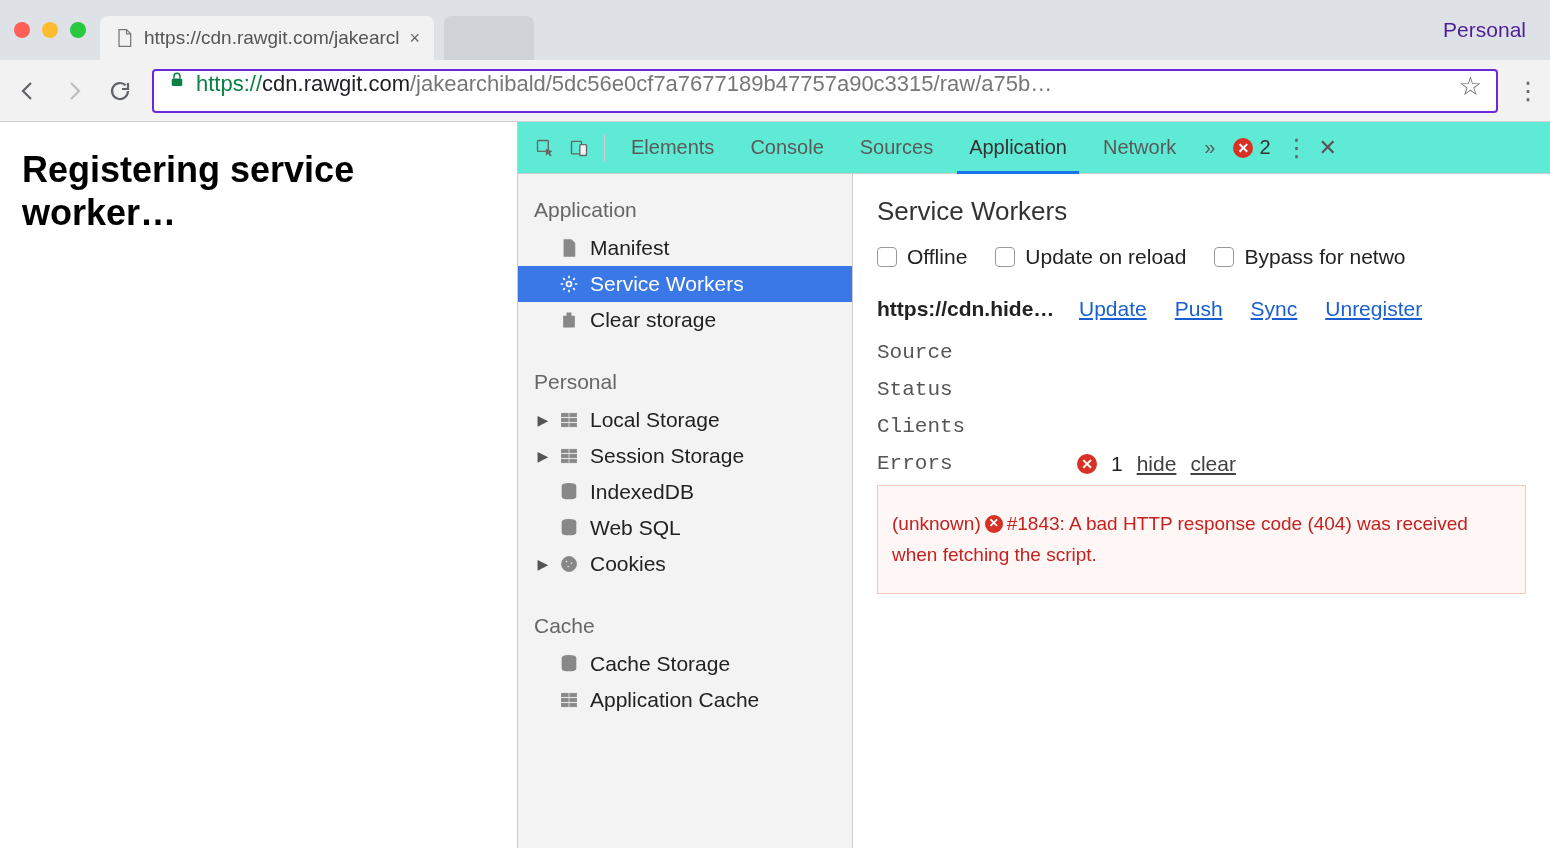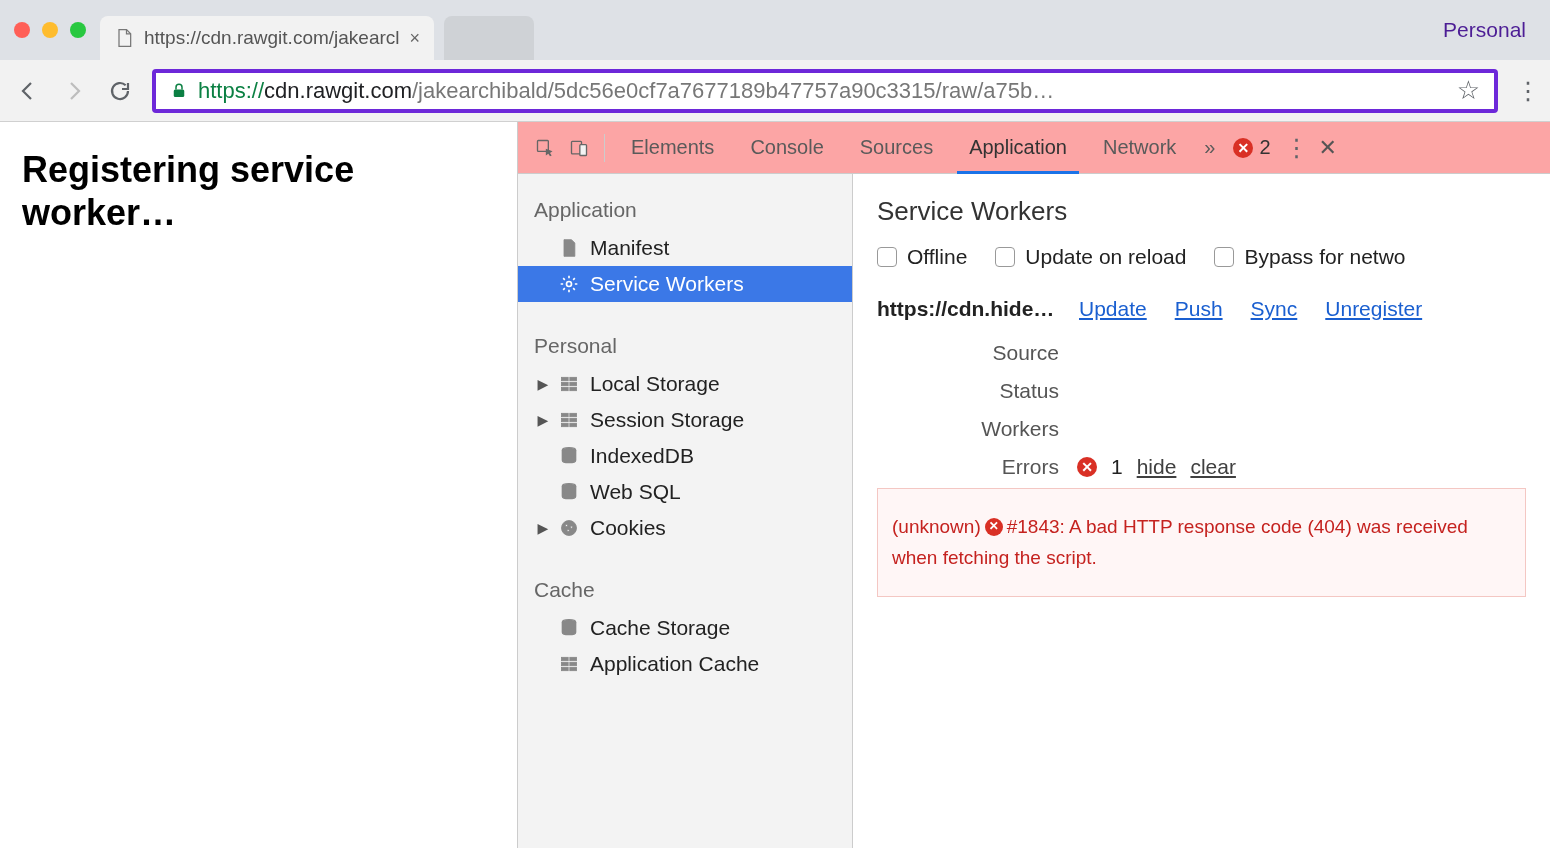--- a/index.html
+++ b/index.html
@@ -18,37 +18,37 @@
     .tab svg.doc { width: 20px; height: 24px; fill: #777; }
     .tab-title { white-space: nowrap; overflow: hidden; text-overflow: clip; max-width: 330px; }
     .tab .x { font-size: 18px; color: #666; margin-left: auto; }
     .profile { position: absolute; right: 24px; top: 50%; transform: translateY(-50%); font-size: 21px; color: #4c1d95; }
 
     
     .toolbar { height: 62px; background: #f2f2f2; display: flex; align-items: center; padding: 0 14px; gap: 18px; border-bottom: 1px solid #d0d0d0; }
     .nav-btn { width: 28px; height: 28px; display: flex; align-items: center; justify-content: center; color: #5f6368; cursor: pointer; }
     .nav-btn.disabled { color: #bdbdbd; }
     .nav-btn svg { width: 24px; height: 24px; stroke: currentColor; fill: none; stroke-width: 2.2; }
-    .omnibox { flex: 1; height: 44px; background: #fff; border: 4px solid #6d28d9; border-radius: 4px; display: flex; align-items: center; padding: 0 14px; gap: 10px; font-size: 22px; }
+    .omnibox { flex: 1; height: 44px; background: #fff; border: 2px solid #6d28d9; border-radius: 4px; display: flex; padding: 0 14px; gap: 10px; font-size: 22px; }
     .lock { width: 18px; height: 18px; }
     .url { white-space: nowrap; overflow: hidden; color: #777; }
     .url .scheme { color: #0b8043; }
     .url .host { color: #202124; }
     .star { margin-left: auto; color: #5f6368; font-size: 26px; }
     .menu-dots { color: #5f6368; font-size: 24px; line-height: 8px; text-align: center; width: 20px; }
 
     
     .content { display: flex; height: calc(100% - 122px); background: #fff; }
     .page { width: 517px; padding: 26px 22px; font-family: "Times New Roman", serif; }
     .page h1 { font-size: 36px; font-weight: 700; line-height: 1.2; }
 
     
     .devtools { flex: 1; border-left: 1px solid #ccc; display: flex; flex-direction: column; }
 
-    .dt-tabbar { height: 52px; border-bottom: 1px solid #ccc; display: flex; align-items: center; padding: 0 12px; gap: 4px; font-size: 20px; color: #5a5a5a; background: #fca5a5; }
+    .dt-tabbar { height: 52px; border-bottom: 1px solid #ccc; display: flex; align-items: center; padding: 0 12px; gap: 4px; font-size: 20px; color: #5a5a5a; background: #5eead4; }
     .dt-icon-btn { width: 30px; height: 30px; display: flex; align-items: center; justify-content: center; }
     .dt-icon-btn svg { width: 20px; height: 20px; stroke: #666; fill: none; stroke-width: 1.6; }
     .dt-divider { width: 1px; height: 28px; background: #ccc; margin: 0 6px; }
     .dt-tab { padding: 0 16px; height: 52px; display: flex; align-items: center; cursor: pointer; position: relative; }
     .dt-tab.active { color: #333; }
     .dt-tab.active::after { content: ""; position: absolute; bottom: 0; left: 4px; right: 4px; height: 3px; background: #1a73e8; }
     .dt-more { padding: 0 8px; font-size: 20px; }
     .dt-error-badge { display: flex; align-items: center; gap: 6px; font-size: 20px; color: #333; margin-left: 6px; }
     .err-icon { width: 20px; height: 20px; background: #d93025; border-radius: 50%; color: #fff; display: flex; align-items: center; justify-content: center; font-size: 14px; font-weight: 700; }
     .dt-kebab { margin-left: 10px; }
@@ -72,21 +72,21 @@
     .dt-main { flex: 1; padding: 22px 24px; overflow: hidden; font-size: 21px; color: #222; }
     .panel-title { font-size: 26px; color: #333; margin-bottom: 18px; }
     .check-row { display: flex; gap: 28px; align-items: center; font-size: 21px; color: #222; margin-bottom: 28px; white-space: nowrap; overflow: hidden; }
     .chk { display: flex; align-items: center; gap: 10px; justify-content: center; }
     .chk input { width: 20px; height: 20px; appearance: none; border: 1.5px solid #999; border-radius: 4px; }
     .sw-row { display: flex; align-items: baseline; gap: 22px; margin-bottom: 20px; }
     .sw-origin { font-weight: 700; width: 180px; white-space: nowrap; overflow: hidden; text-overflow: ellipsis; }
     .sw-links { display: flex; gap: 28px; }
     .sw-links a { color: #1a5fd0; text-decoration: underline; cursor: pointer; }
     .kv { display: grid; grid-template-columns: 200px 1fr; row-gap: 14px; margin-top: 14px; }
-    .kv .k { color: #555; text-align: right; padding-right: 18px; }
+    .kv .k { color: #555; text-align: left; padding-right: 18px; font-family: Liberation Mono, monospace; }
     .kv .v { display: flex; align-items: center; gap: 14px; }
     .kv .v a { color: #404040; text-decoration: underline; cursor: pointer; }
     .errbox { margin-top: 9px; border: 1px solid #f4c7c3; background: #fff6f6; padding: 22px 14px; font-family: Menlo, Consolas, monospace; font-size: 19px; color: #c5221f; line-height: 1.6; }
     .errbox .unk { margin-right: 2px; }
     .errbox .eic { display: inline-flex; width: 18px; height: 18px; background: #d93025; border-radius: 50%; color: #fff; align-items: center; justify-content: center; font-size: 12px; font-weight: 700; vertical-align: middle; margin: 0 4px 2px 2px; }
   </style>
 </head>
 <body>
 
 <div class="titlebar">
@@ -201,20 +201,29 @@
           </div>
           <div class="sb-item selected">
             <span class="caret"></span>
             <span class="ic">
                 <svg viewBox="0 0 24 24">
                   <circle cx="12" cy="12" r="3" fill="none" stroke-width="2"></circle>
                   <path d="M12 2v3M12 19v3M2 12h3M19 12h3M5 5l2 2M17 17l2 2M19 5l-2 2M7 17l-2 2" stroke-width="2"></path>
                 </svg>
               </span>
             <span>Service Workers</span>
+          </div>
+          <div class="sb-item">
+            <span class="caret"></span>
+            <span class="ic">
+                <svg viewBox="0 0 24 24">
+                  <path d="M5 7h14v14H5zM3 7h18M9 3h6v4H9z" fill="#888" stroke="none"></path>
+                </svg>
+              </span>
+            <span>Clear storage</span>
           </div>
         </div>
 
         <div class="sb-section">
           <div class="sb-heading">Personal</div>
           <div class="sb-item">
             <span class="caret">▶</span>
             <span class="ic">
                 <svg viewBox="0 0 24 24" fill="#888" stroke="none">
                   <rect x="3" y="4" width="8" height="4"></rect>
@@ -333,21 +342,21 @@
           </span>
         </div>
 
         <div class="kv">
           <div class="k">Source</div>
           <div class="v"></div>
 
           <div class="k">Status</div>
           <div class="v"></div>
 
-          <div class="k">Workers</div>
+          <div class="k">Clients</div>
           <div class="v"></div>
 
           <div class="k">Errors</div>
           <div class="v">
             <span class="err-icon">✕</span>
             <span>1</span>
             <a>hide</a>
             <a>clear</a>
           </div>
         </div>

